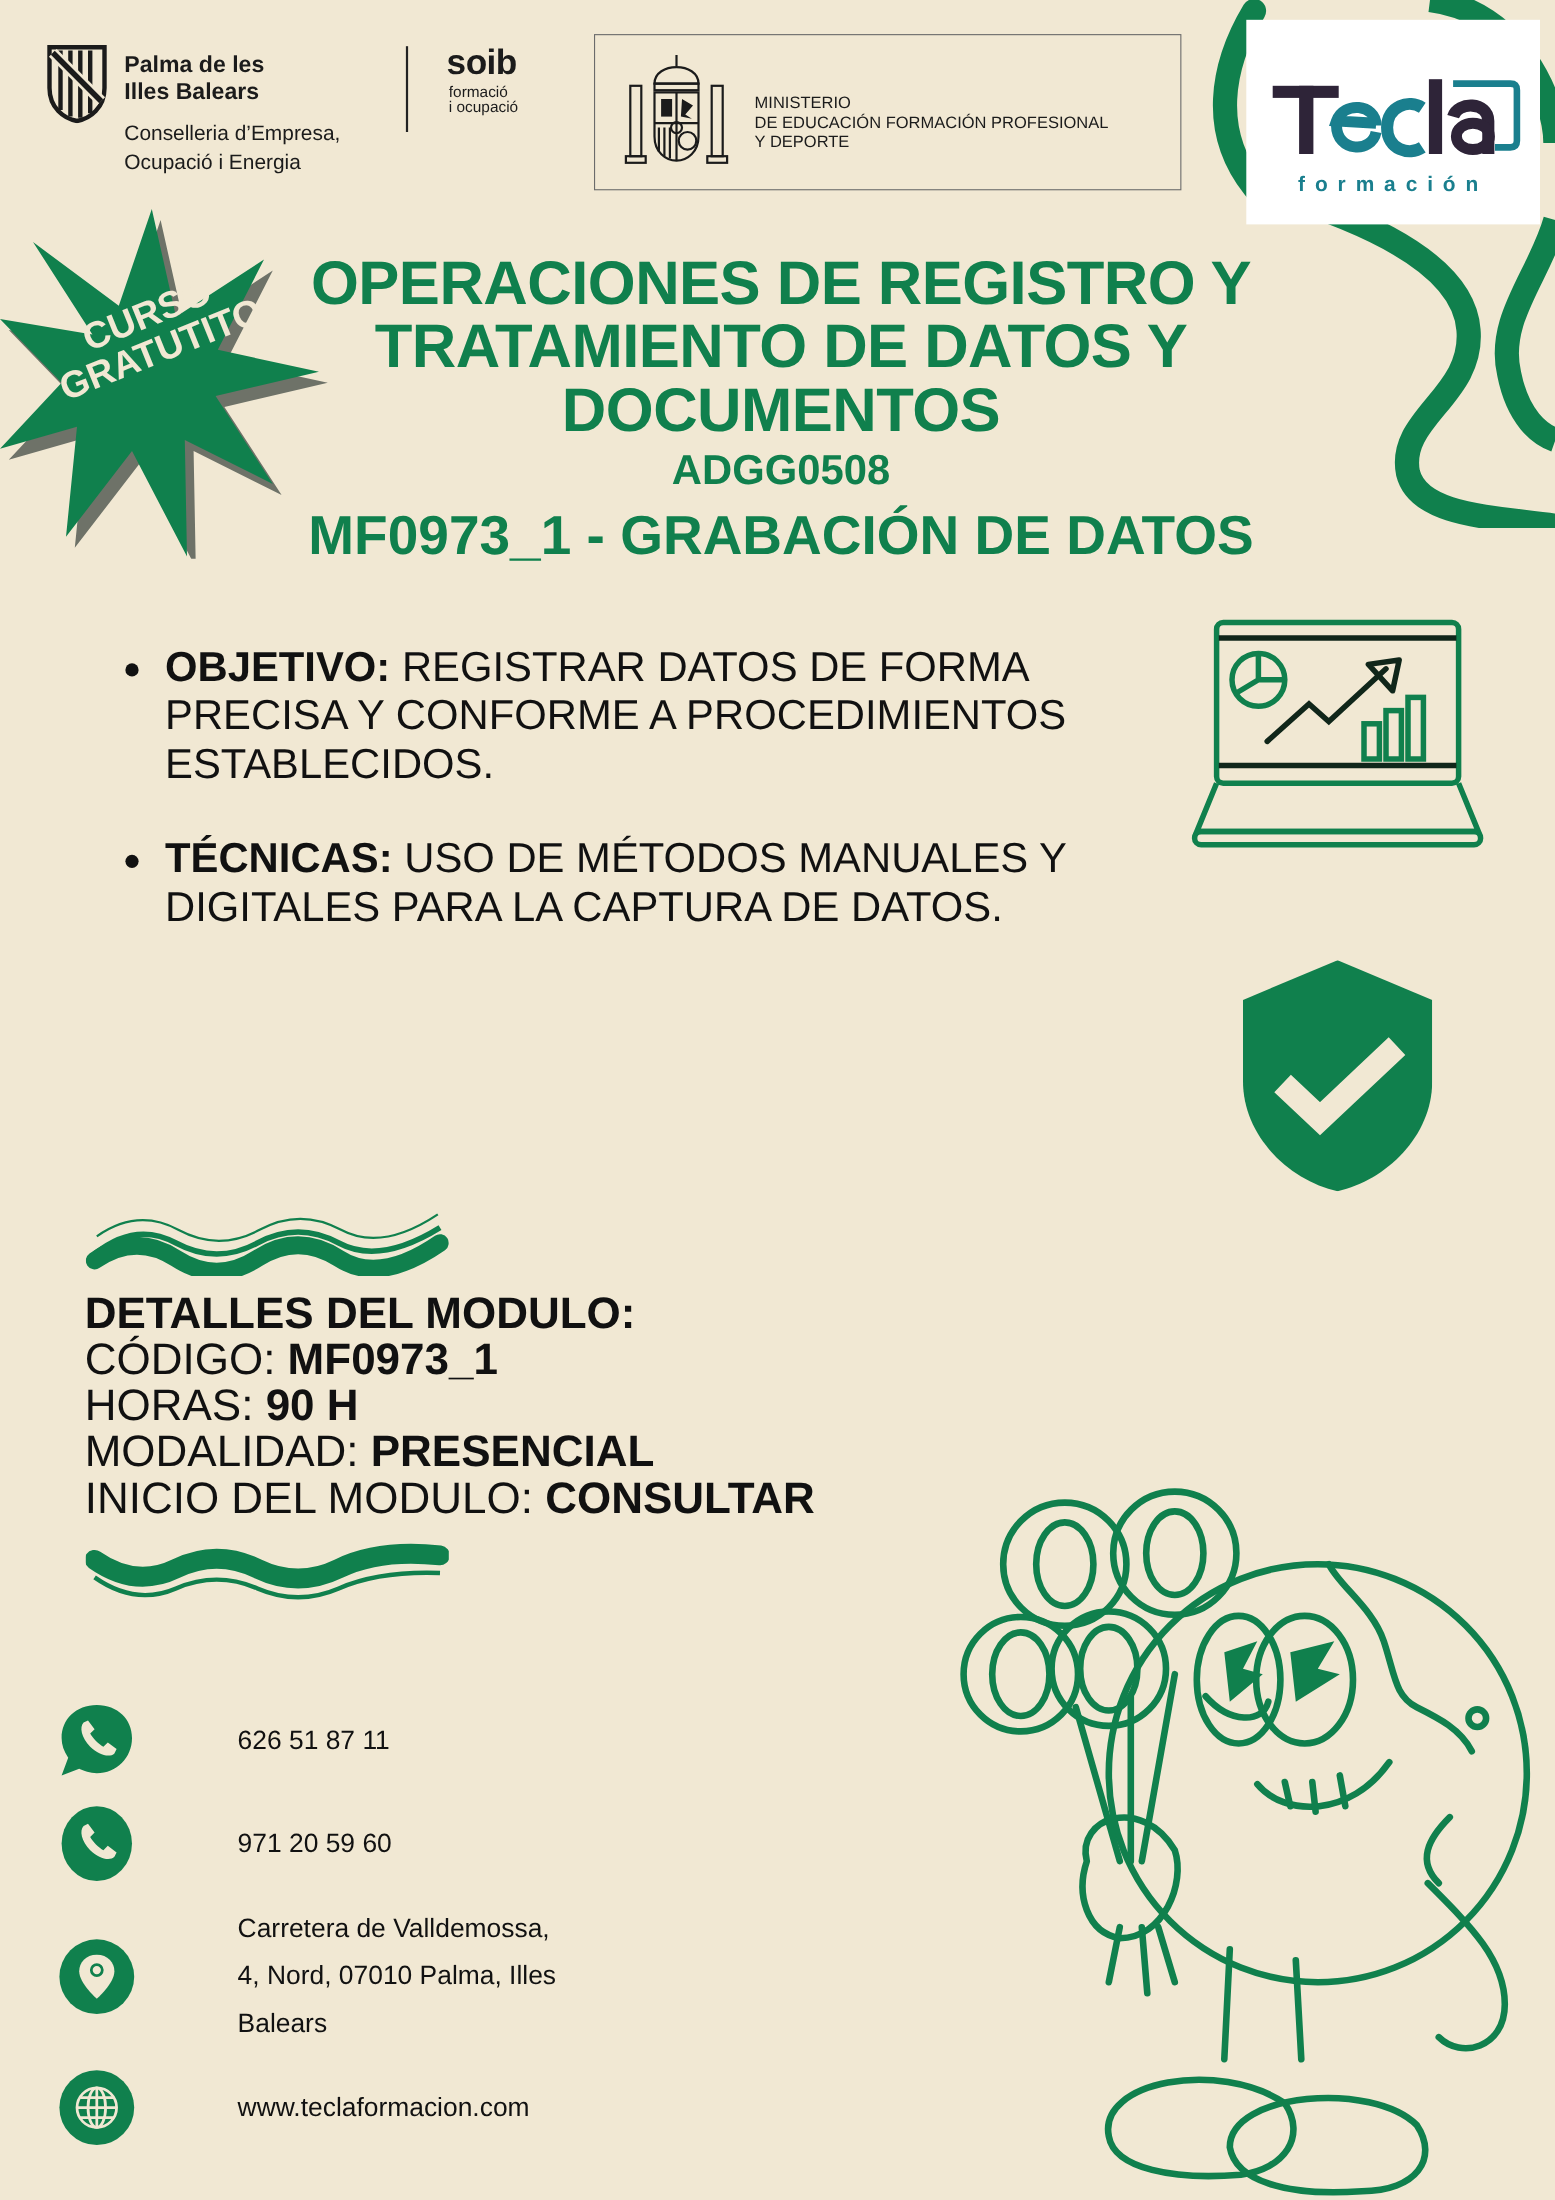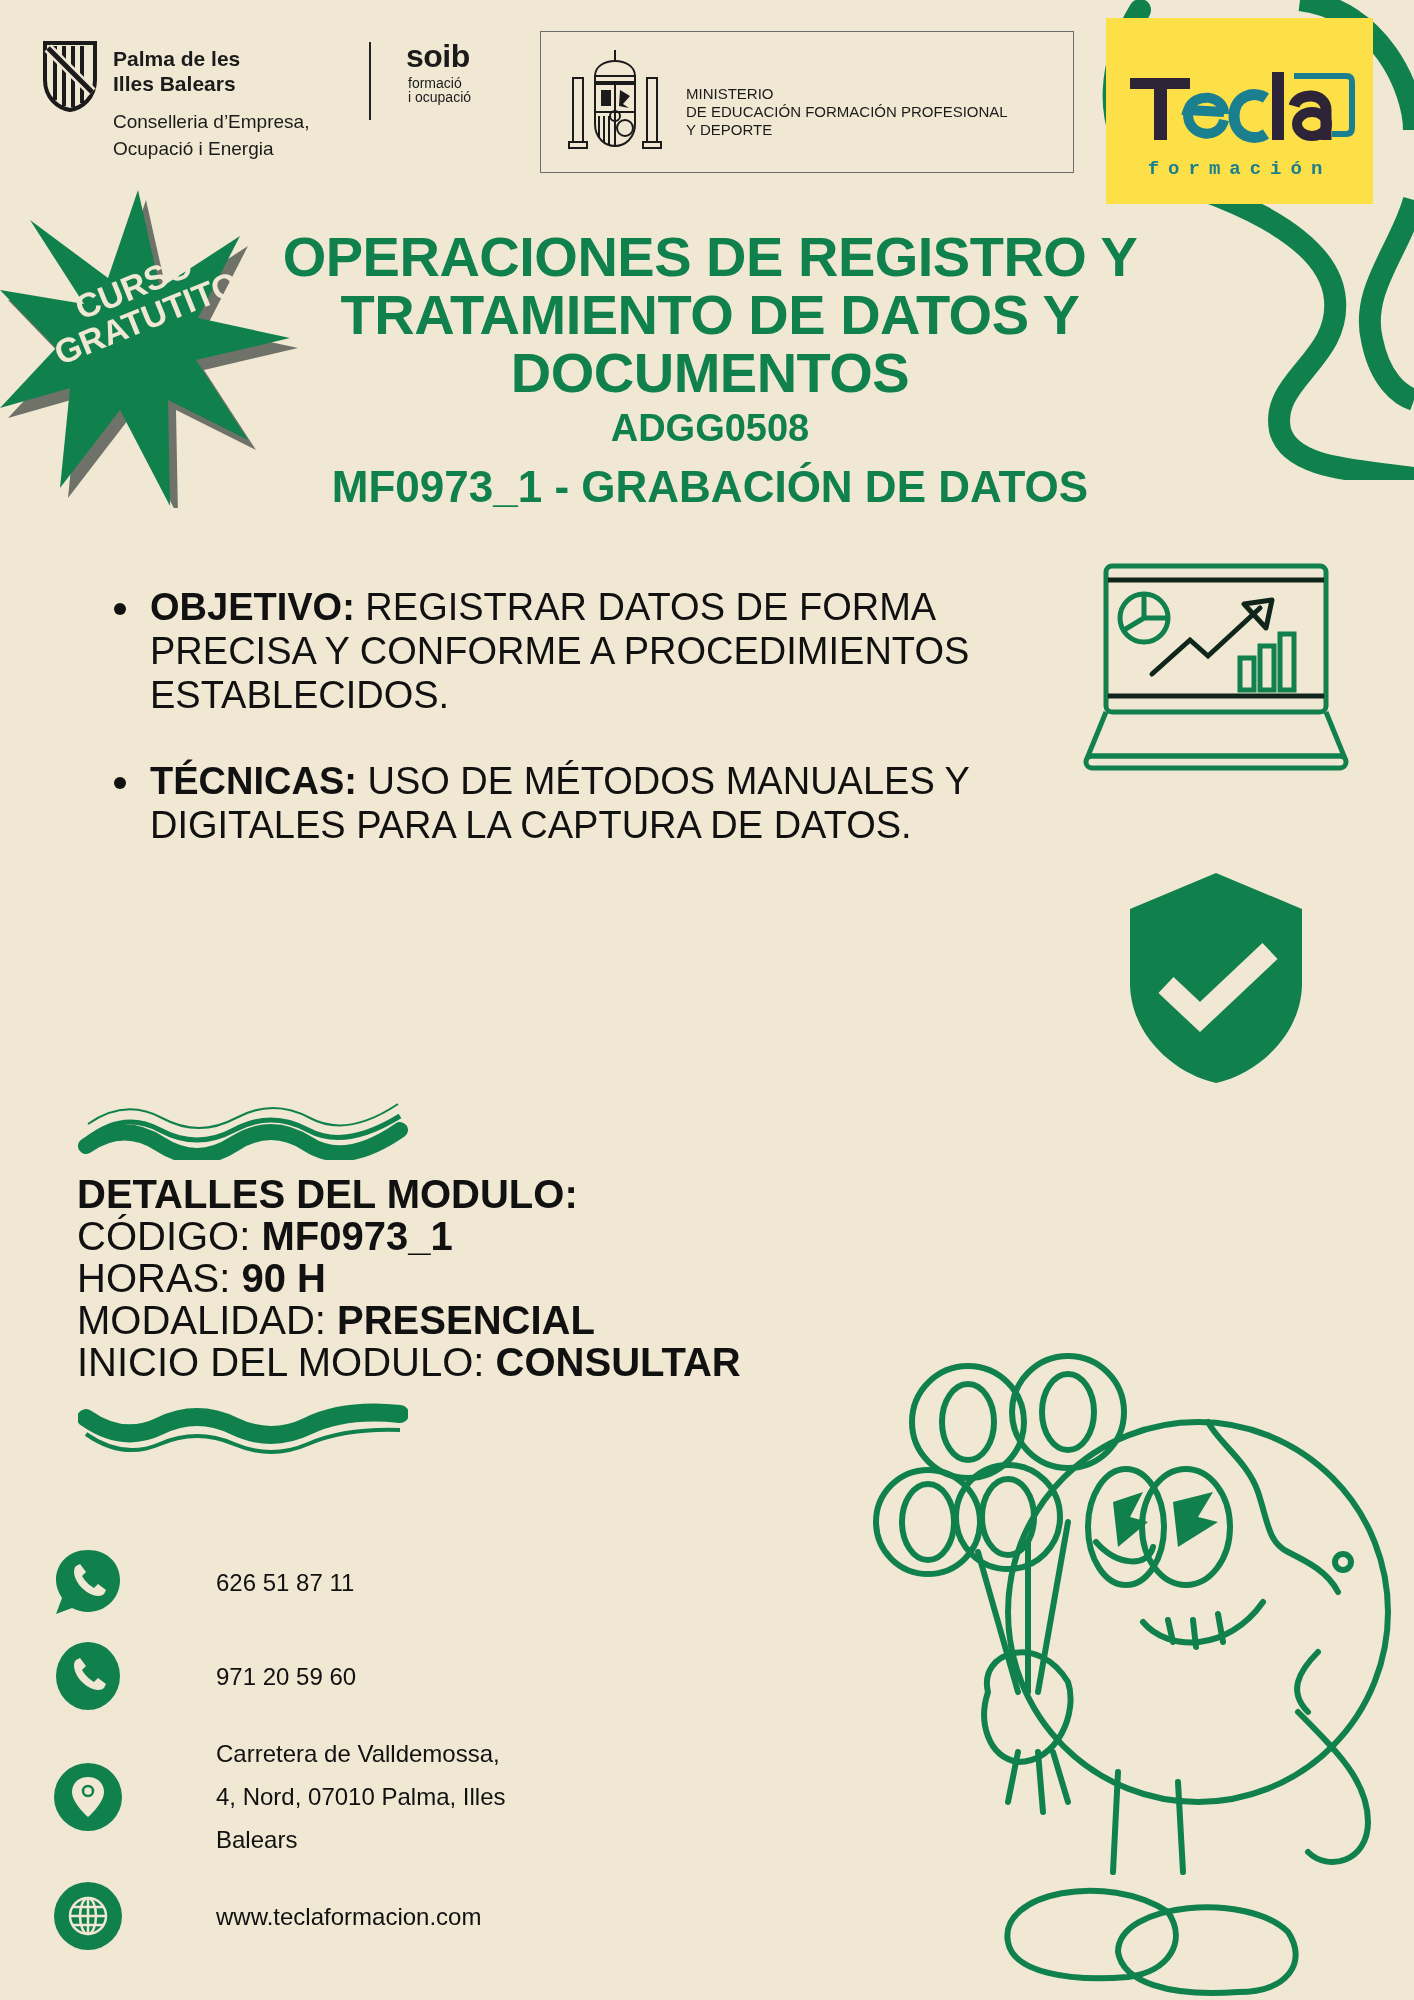--- a/index.html
+++ b/index.html
@@ -18,34 +18,34 @@
   .govern .t3 { position: absolute; left: 71px; top: 68px; font-size: 19px; line-height: 27px; color: #1b1b1b; }
   .vsep { left: 369px; top: 42px; width: 2px; height: 78px; background: #222; }
   .soib { left: 406px; top: 36px; }
   .soib .s1 { font-weight: bold; font-size: 32px; line-height: 40px; color: #1b1b1b; letter-spacing: -0.5px; }
   .soib .s2 { font-size: 14px; line-height: 14px; color: #1b1b1b; margin-left: 2px; }
 
   .ministerio { left: 540px; top: 31px; width: 534px; height: 142px; border: 1.5px solid #6b6b6b; box-sizing: border-box; }
   .ministerio .coat { position: absolute; left: 24px; top: 14px; width: 100px; height: 108px; }
   .ministerio .mtext { position: absolute; left: 145px; top: 53px; font-size: 15px; line-height: 18px; color: #1b1b1b; }
 
-  .tecla { left: 1106px; top: 18px; width: 267px; height: 186px; background: #fde047; font-family: Liberation Mono, monospace; }
+  .tecla { left: 1133px; top: 18px; width: 267px; height: 186px; background: #ffffff; }
   .tecla .word { position: absolute; left: 20px; top: 30px; width: 230px; height: 100px; }
   .tecla .sub { position: absolute; left: 0; width: 100%; top: 140px; text-align: center; font-weight: bold; color: #1a7f8e; font-size: 19px; letter-spacing: 9px; }
 
   
   .star { left: 0; top: 178px; width: 300px; height: 330px; }
   .star-text { position: absolute; left: 20px; top: 300px; width: 240px; transform: rotate(-22deg); transform-origin: center; text-align: center;
      color: #f1e8d3; font-weight: bold; font-size: 34px; line-height: 34px; }
 
   
   .title-block { left: 250px; top: 228px; width: 920px; text-align: center; color: #10804d; }
   .title-block .main { font-weight: bold; font-size: 56px; line-height: 58px; letter-spacing: -0.5px; }
   .title-block .code { font-weight: bold; font-size: 38px; line-height: 44px; margin-top: 4px; }
-  .title-block .sub { font-weight: bold; font-size: 44px; line-height: 50px; margin-top: 12px; }
+  .title-block .sub { font-weight: bold; font-size: 50px; line-height: 50px; margin-top: 12px; }
 
   
   .bullets { left: 108px; top: 585px; width: 970px; margin: 0; padding: 0; list-style: none; }
   .bullets li { position: relative; padding-left: 42px; font-size: 38px; line-height: 44px; margin-bottom: 42px; color: #111; text-transform: uppercase; }
   .bullets li .dot { position: absolute; left: 6px; top: 18px; width: 12px; height: 12px; border-radius: 50%; background: #111; }
   .bullets li b { font-weight: bold; }
 
   .laptop { left: 1082px; top: 562px; width: 268px; height: 220px; }
   .shieldck { left: 1130px; top: 873px; width: 172px; height: 210px; }
 

